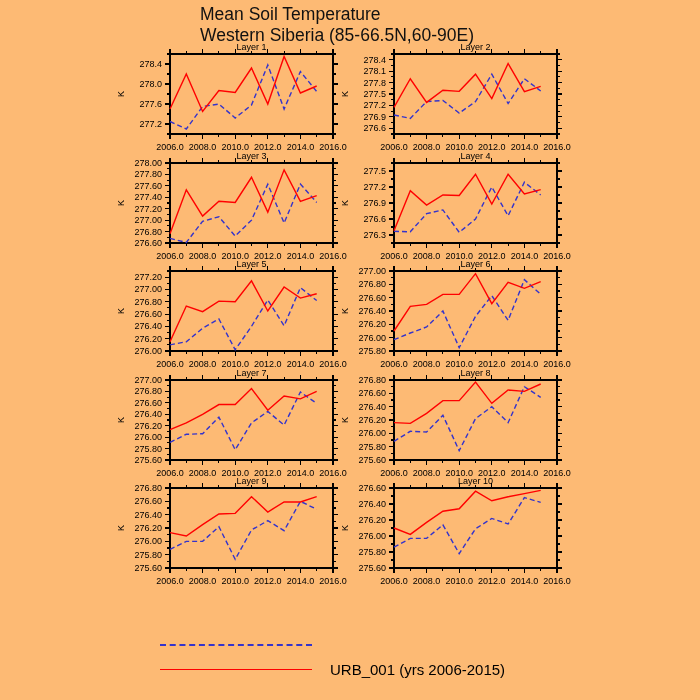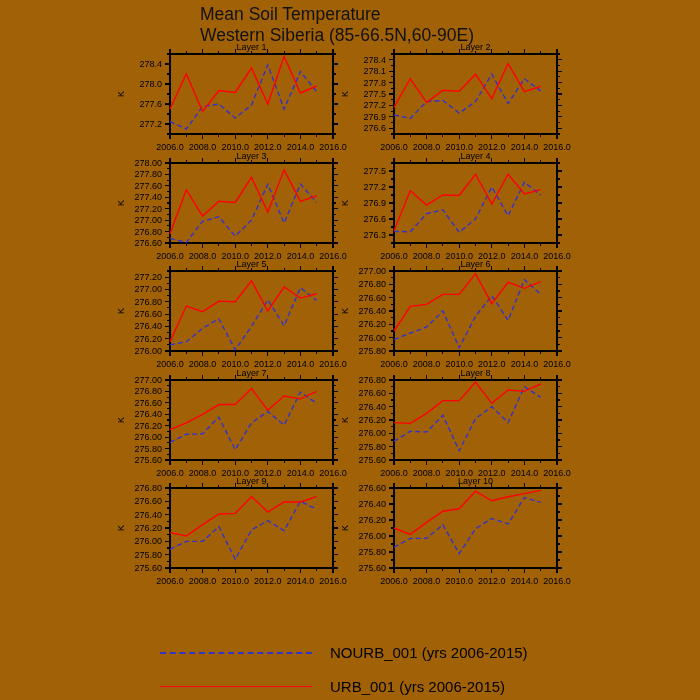--- a/index.html
+++ b/index.html
@@ -1,25 +1,25 @@
 <!DOCTYPE html>
 <html><head>
 <meta charset="utf-8">
 <style>
   html,body{margin:0;padding:0;background:#ffffff;}
-  #figure{position:relative;width:700px;height:700px;background:#a16207;overflow:hidden;
+  #figure{position:relative;width:700px;height:700px;background:#fdba74;overflow:hidden;
           font-family:"Liberation Sans", sans-serif;color:#000;}
   #main-title{position:absolute;left:200px;top:4px;font-size:17.5px;line-height:21px;color:#111;}
   #panels-svg{position:absolute;left:0;top:0;}
   .tick{font-size:9px;fill:#000;}
   .ptitle{font-size:9px;fill:#000;}
   #legend{position:absolute;left:0;top:636px;width:700px;}
   .legend-row{position:absolute;left:160px;display:flex;align-items:center;}
   .legend-row.r0{top:8px;}
-  .legend-row.r1{top:42px;}
+  .legend-row.r1{top:25px;}
   .legend-line{display:inline-block;width:152px;height:0;margin-right:18px;}
   .legend-line.dashed{border-top:2px dashed #3333cc;}
   .legend-line.solid{border-top:1.5px solid #ff0000;}
   .legend-label{font-size:15px;color:#000;white-space:nowrap;}
 </style>
 </head>
 <body>
 
 <div id="figure">
   <div id="main-title">
@@ -700,20 +700,19 @@
         <text x="475.5" y="484" text-anchor="middle" class="ptitle">Layer 10</text>
         <text x="348" y="528" text-anchor="middle" class="tick" transform="rotate(-90 348 528)">K</text>
         <polyline points="394.00,547.20 410.30,538.40 426.60,538.40 442.90,524.80 459.20,553.60 475.50,528.80 491.80,518.40 508.10,524.00 524.40,497.60 540.70,502.40" fill="none" stroke="#3333cc" stroke-width="1.4" stroke-linejoin="miter" stroke-dasharray="5,3"></polyline>
         <polyline points="394.00,528.00 410.30,534.40 426.60,522.40 442.90,511.20 459.20,508.80 475.50,491.20 491.80,500.80 508.10,496.80 524.40,493.60 540.70,490.40" fill="none" stroke="#ff0000" stroke-width="1.4" stroke-linejoin="miter"></polyline>
       </g>
     </svg>
 
   <div id="legend">
     <div class="legend-row r0">
       <span class="legend-line dashed" id="lg-line-0" style="border-top-color: rgb(51, 51, 204);"></span>
-      <span class="legend-label">NOURB_001 (yrs 2006-2015)</span>
     </div>
     <div class="legend-row r1">
       <span class="legend-line solid" id="lg-line-1" style="border-top-color: rgb(255, 0, 0);"></span>
       <span class="legend-label">URB_001 (yrs 2006-2015)</span>
     </div>
   </div>
 </div>
 
 </body></html>

